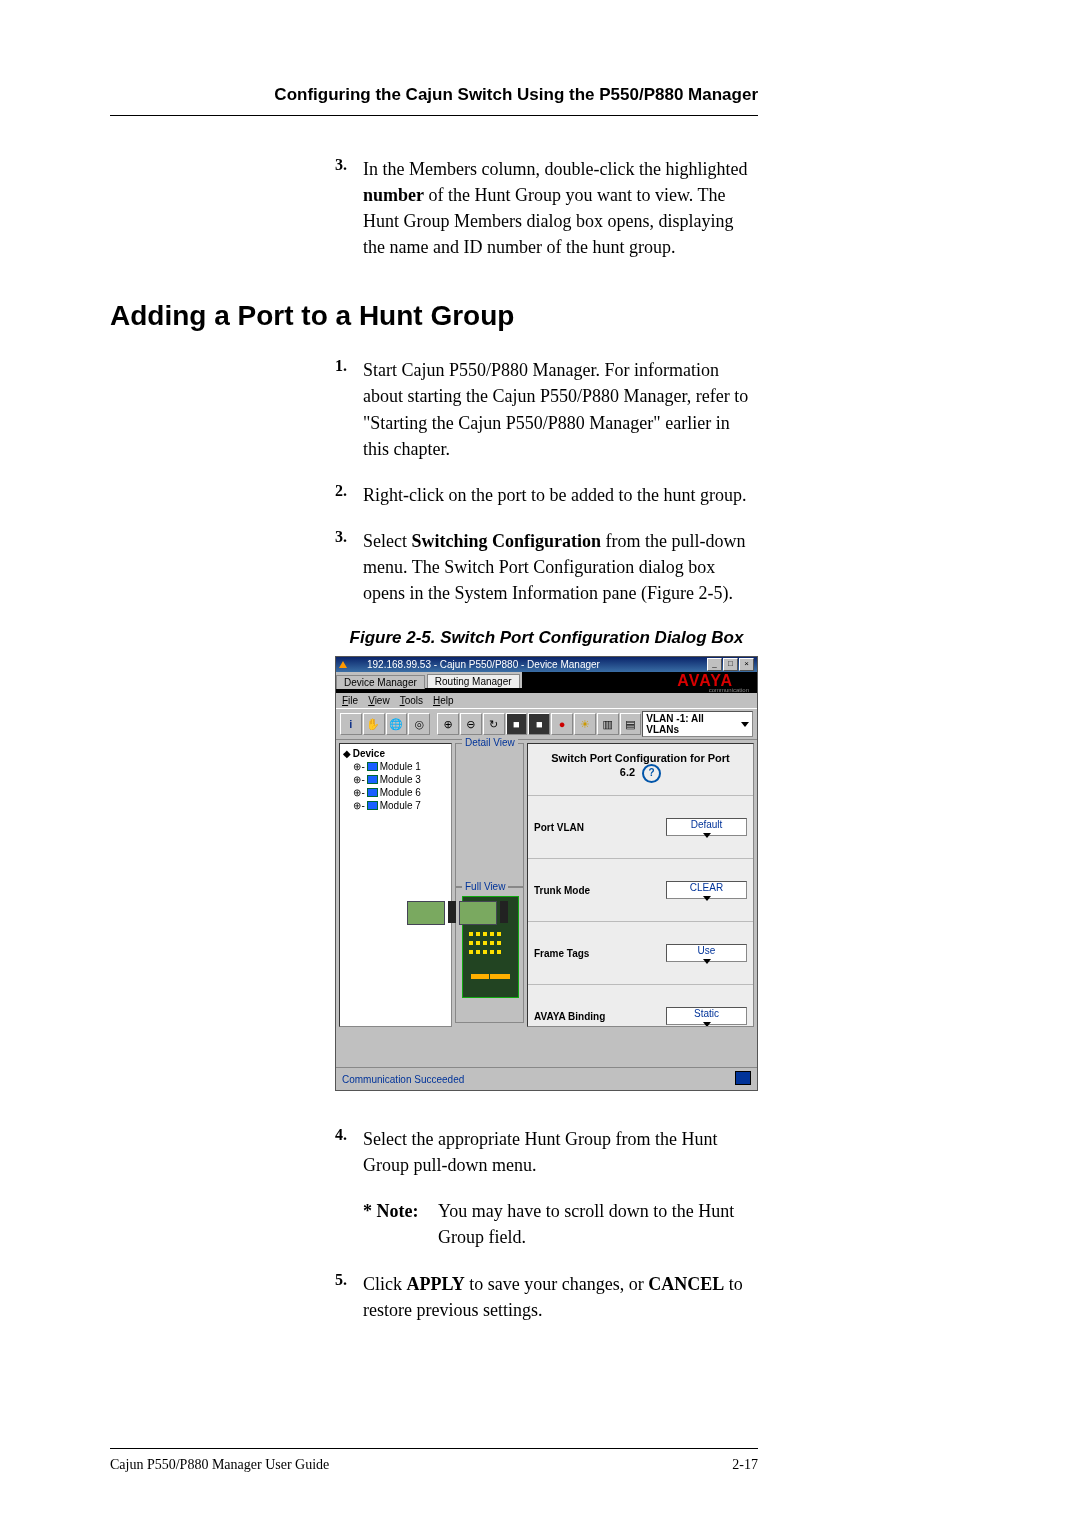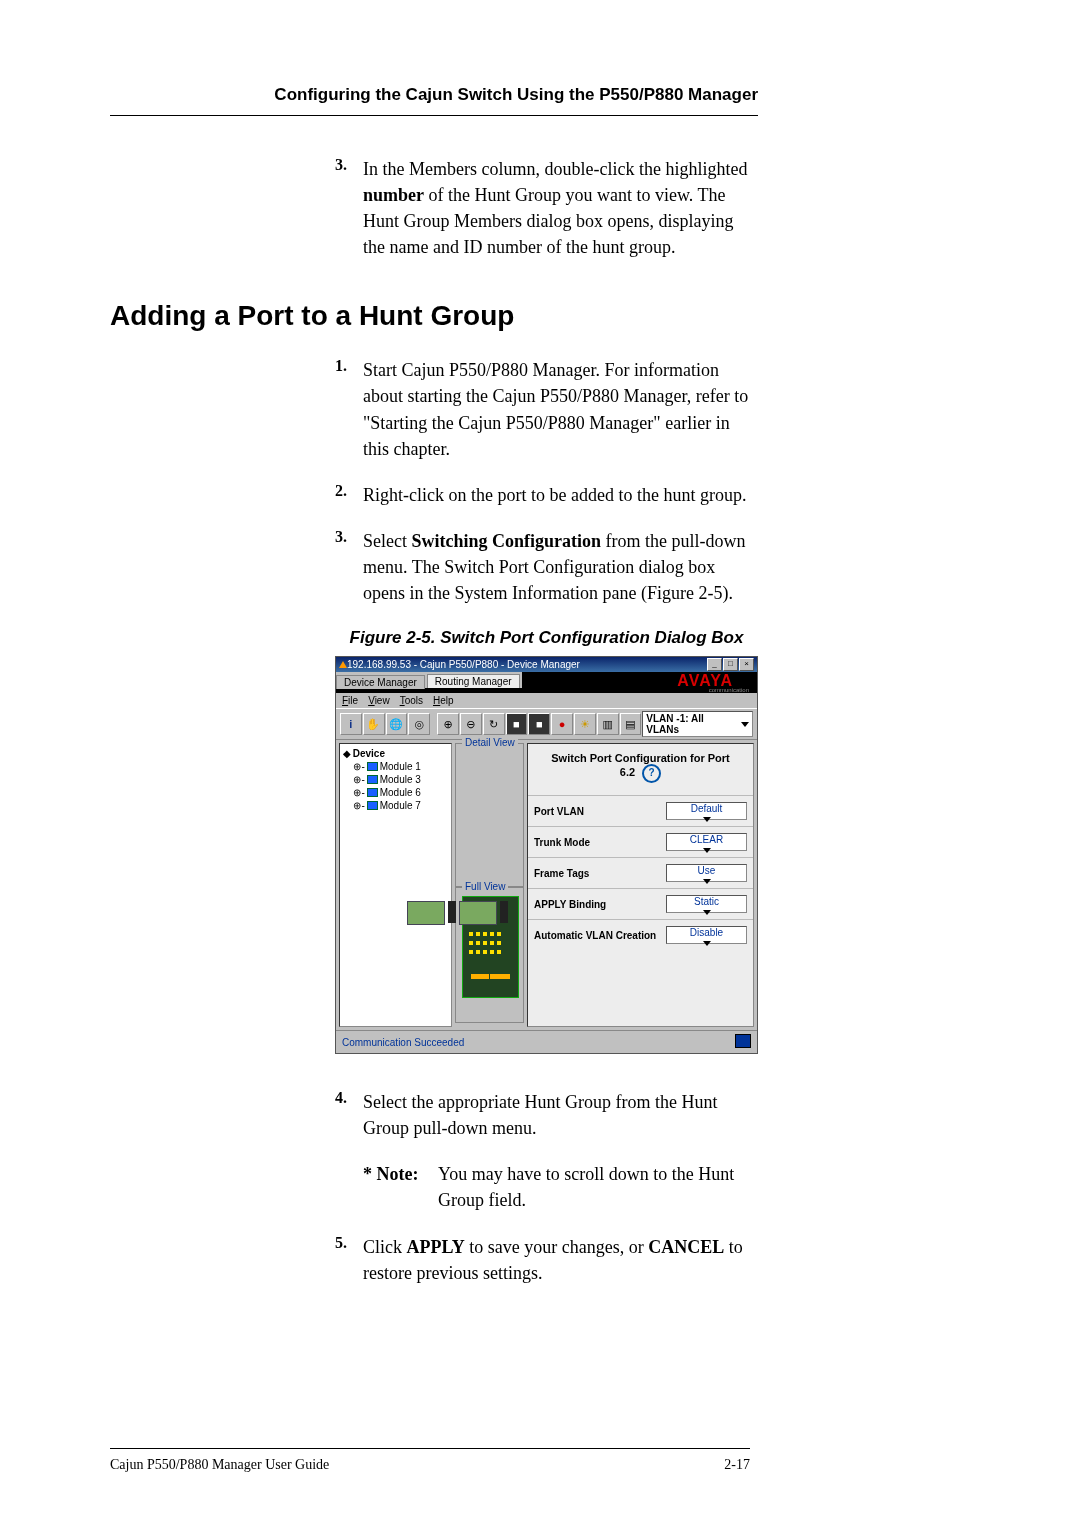--- a/index.html
+++ b/index.html
@@ -71,21 +71,21 @@
     line-height: 1.45;
   }
   .note-label {
     font-weight: bold;
     min-width: 75px;
   }
   .footer {
     position: absolute;
     bottom: 55px;
     left: 110px;
-    right: 118px;
+    right: 110px;
     border-top: 1px solid #000;
     padding-top: 8px;
     font-size: 14px;
     display: flex;
     justify-content: space-between;
   }
   b { font-weight: bold; }
 
   
   .screenshot-wrap {
@@ -102,21 +102,21 @@
   }
   .ss-titlebar {
     background: linear-gradient(#0a246a, #3a6ea5);
     color: #fff;
     display: flex;
     align-items: center;
     justify-content: space-between;
     padding: 1px 3px;
     font-size: 10px;
   }
-  .ss-titlebar-left { display:flex; align-items:center; gap:0;justify-content:space-between;}
+  .ss-titlebar-left { display:flex; align-items:center; gap:20px;justify-content:space-between;}
   .ss-tri {
     width:0;height:0;border-left:4px solid transparent;border-right:4px solid transparent;border-bottom:7px solid #ff9900;display:inline-block;
   }
   .ss-winbtns { display:flex; gap:1px;}
   .ss-winbtn {
     background:#c0c0c0; border:1px solid #fff; border-right-color:#555;border-bottom-color:#555;
     width:13px;height:11px; font-size:8px; line-height:9px; text-align:center; color:#000;
   }
   .ss-tabs {
     display:flex; background:#c0c0c0; padding-top:2px;
@@ -172,32 +172,32 @@
     width:225px; margin:3px 3px 3px 0;
     background:#ededed;
     border:1px inset #888; overflow:auto;
   }
   .ss-right-title{
     font-weight:bold; text-align:center; padding:8px 6px 12px 6px; font-size:11px;
   }
   .ss-help{display:inline-block;width:15px;height:15px;border:2px solid #05a;border-radius:50%;color:#05a;font-weight:bold;text-align:center;line-height:13px;font-size:10px;margin-left:4px;vertical-align:middle;}
   .ss-cfg-row{
     display:flex; align-items:center; justify-content:space-between;
-    border-top:1px solid #bbb; padding:6px 6px; font-size:10px;
+    border-top:1px solid #bbb; padding:22px 6px; font-size:10px;
   }
   .ss-cfg-label{ font-weight:bold; flex:1;}
   .ss-sel{
     background:#fff;border:1px solid #888;border-top-color:#555;border-left-color:#555;
     padding:0 2px; display:flex;align-items:center;justify-content:space-between;gap:3px; width:75px; height:16px;
     color:#003399;
     flex-direction:column;
   }
   .ss-status{
     border-top:1px solid #888; padding:3px 6px; color:#003399; font-size:10px;
-    display:flex;justify-content:space-between;align-items:center;
+    display:flex;justify-content:space-between;align-items:center;margin-top:37px;
   }
   .ss-status-icon{
     width:14px;height:12px;background:#003399;border:1px solid #000;display:inline-block;
   }
 </style>
 </head>
 <body>
 
 <div class="page">
   <div class="header-title">Configuring the Cajun Switch Using the P550/P880 Manager</div>
@@ -380,21 +380,21 @@
                 </div>
             </div>
             <div class="ss-cfg-row">
               <span class="ss-cfg-label">Frame Tags</span>
               <div class="ss-sel">
                   <span>Use</span>
                   <span class="ss-chev"></span>
                 </div>
             </div>
             <div class="ss-cfg-row">
-              <span class="ss-cfg-label">APPLY Binding</span>
+              <span class="ss-cfg-label">AVAYA Binding</span>
               <div class="ss-sel">
                   <span>Static</span>
                   <span class="ss-chev"></span>
                 </div>
             </div>
             <div class="ss-cfg-row">
               <span class="ss-cfg-label">Automatic VLAN Creation</span>
               <div class="ss-sel">
                   <span>Disable</span>
                   <span class="ss-chev"></span>

